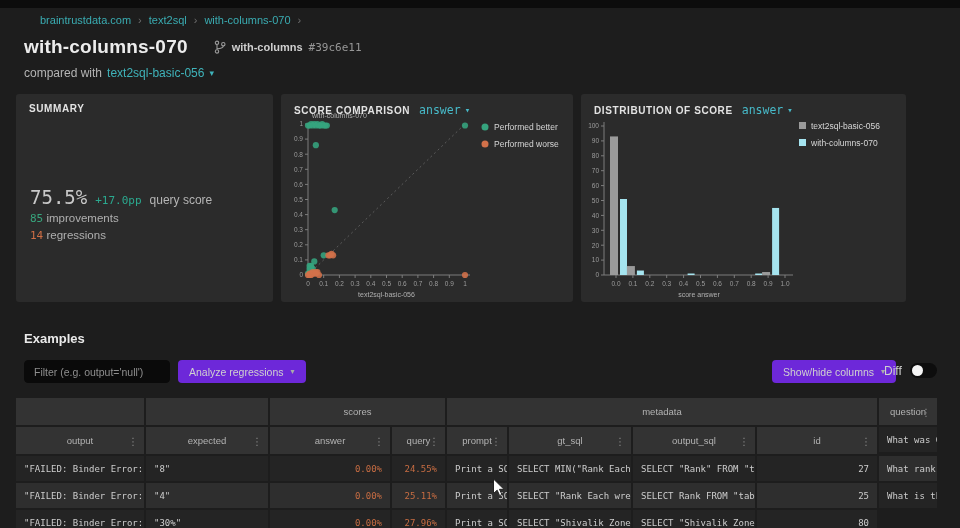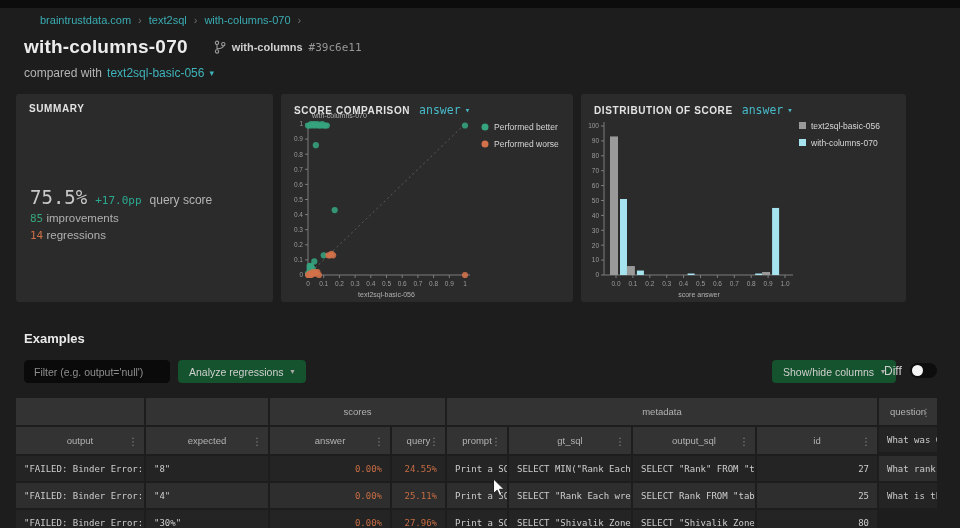--- a/index.html
+++ b/index.html
@@ -44,21 +44,21 @@
   .num-green { color:#37a57d; }
   .num-orange { color:#cf6e45; }
 
   .chart-svg { position:absolute; left:0; top:0; }
 
   .examples-title { position:absolute; left:24px; top:331px; font-size:13px; font-weight:bold; color:#e9e9e9; }
 
   .filter-input { position:absolute; left:24px; top:360px; width:146px; height:23px; background:#0a0a0a; border:1px solid #0a0a0a; border-radius:4px; color:#d8d8d8; font-size:10.5px; padding:0 9px; font-family:"Liberation Sans", sans-serif; outline:none; }
   .filter-input::placeholder { color:#8f8f8f; }
 
-  .btn { position:absolute; top:360px; height:23px; background:#14532d; border:none; border-radius:4px; color:#d0d0d0; font-size:10.5px; font-family:"Liberation Sans", sans-serif; display:flex; align-items:center; gap:7px; padding:0 11px; cursor:pointer; }
+  .btn { position:absolute; top:360px; height:23px; background:#6d28d9; border:none; border-radius:4px; color:#d0d0d0; font-size:10.5px; font-family:"Liberation Sans", sans-serif; display:flex; align-items:center; gap:7px; padding:0 11px; cursor:pointer; }
   .btn .caret { color:#aaa; font-size:8px; }
   #btn-analyze { left:178px; }
   #btn-showhide { left:772px; }
 
   .diff-wrap { position:absolute; left:884px; top:363px; display:flex; align-items:center; gap:8px; }
   .diff-label { font-size:12px; color:#cfcfcf; }
   .toggle { width:27px; height:15px; background:#0d0d0d; border-radius:8px; position:relative; cursor:pointer; }
   .toggle .knob { position:absolute; left:2px; top:2px; width:11px; height:11px; border-radius:50%; background:#f5f5f5; }
 
   .table { position:absolute; left:16px; top:398px; width:921px; display:grid;

